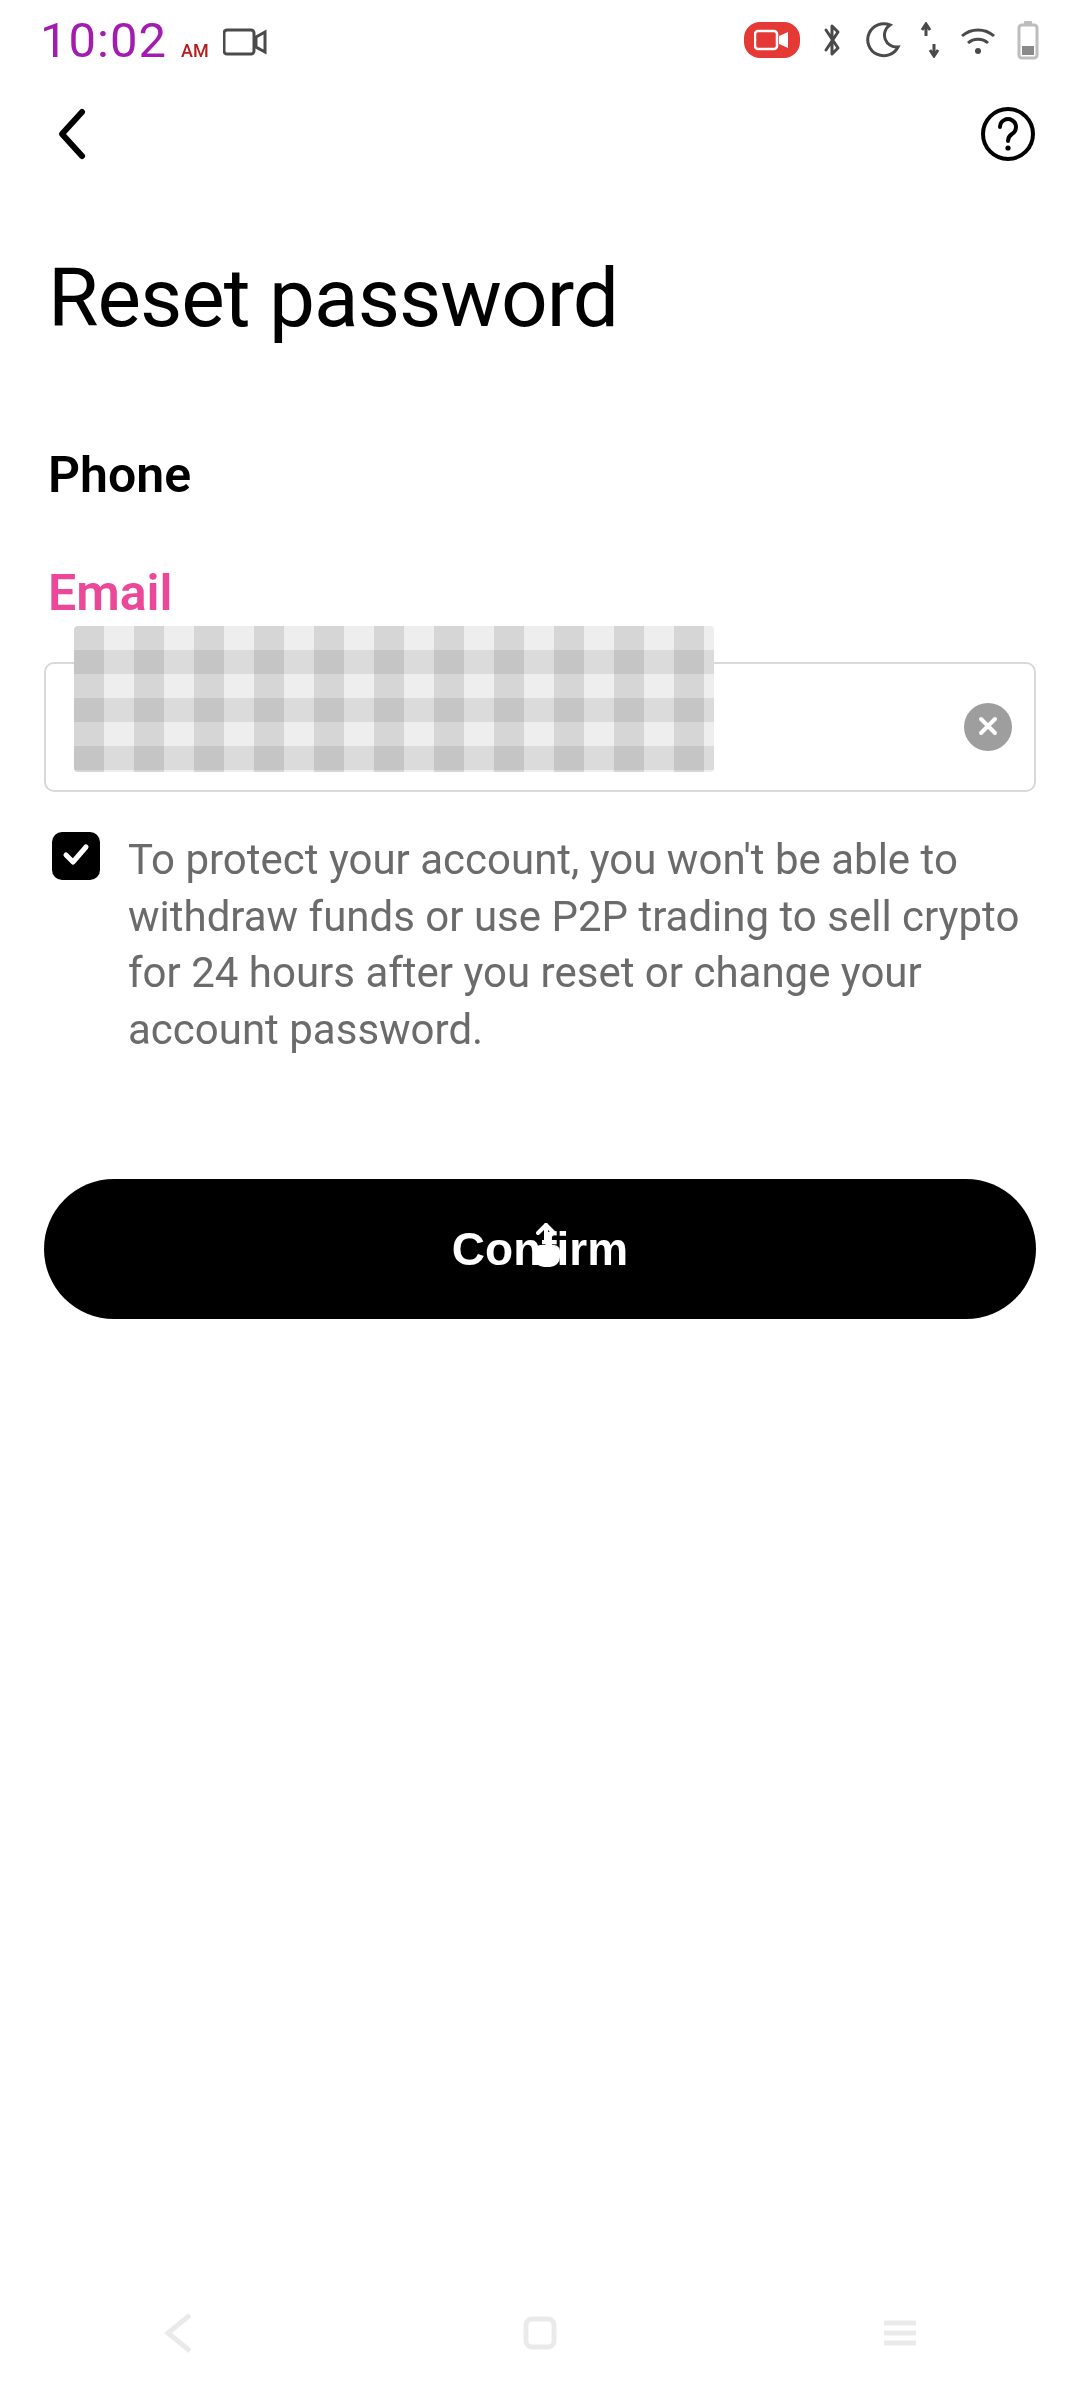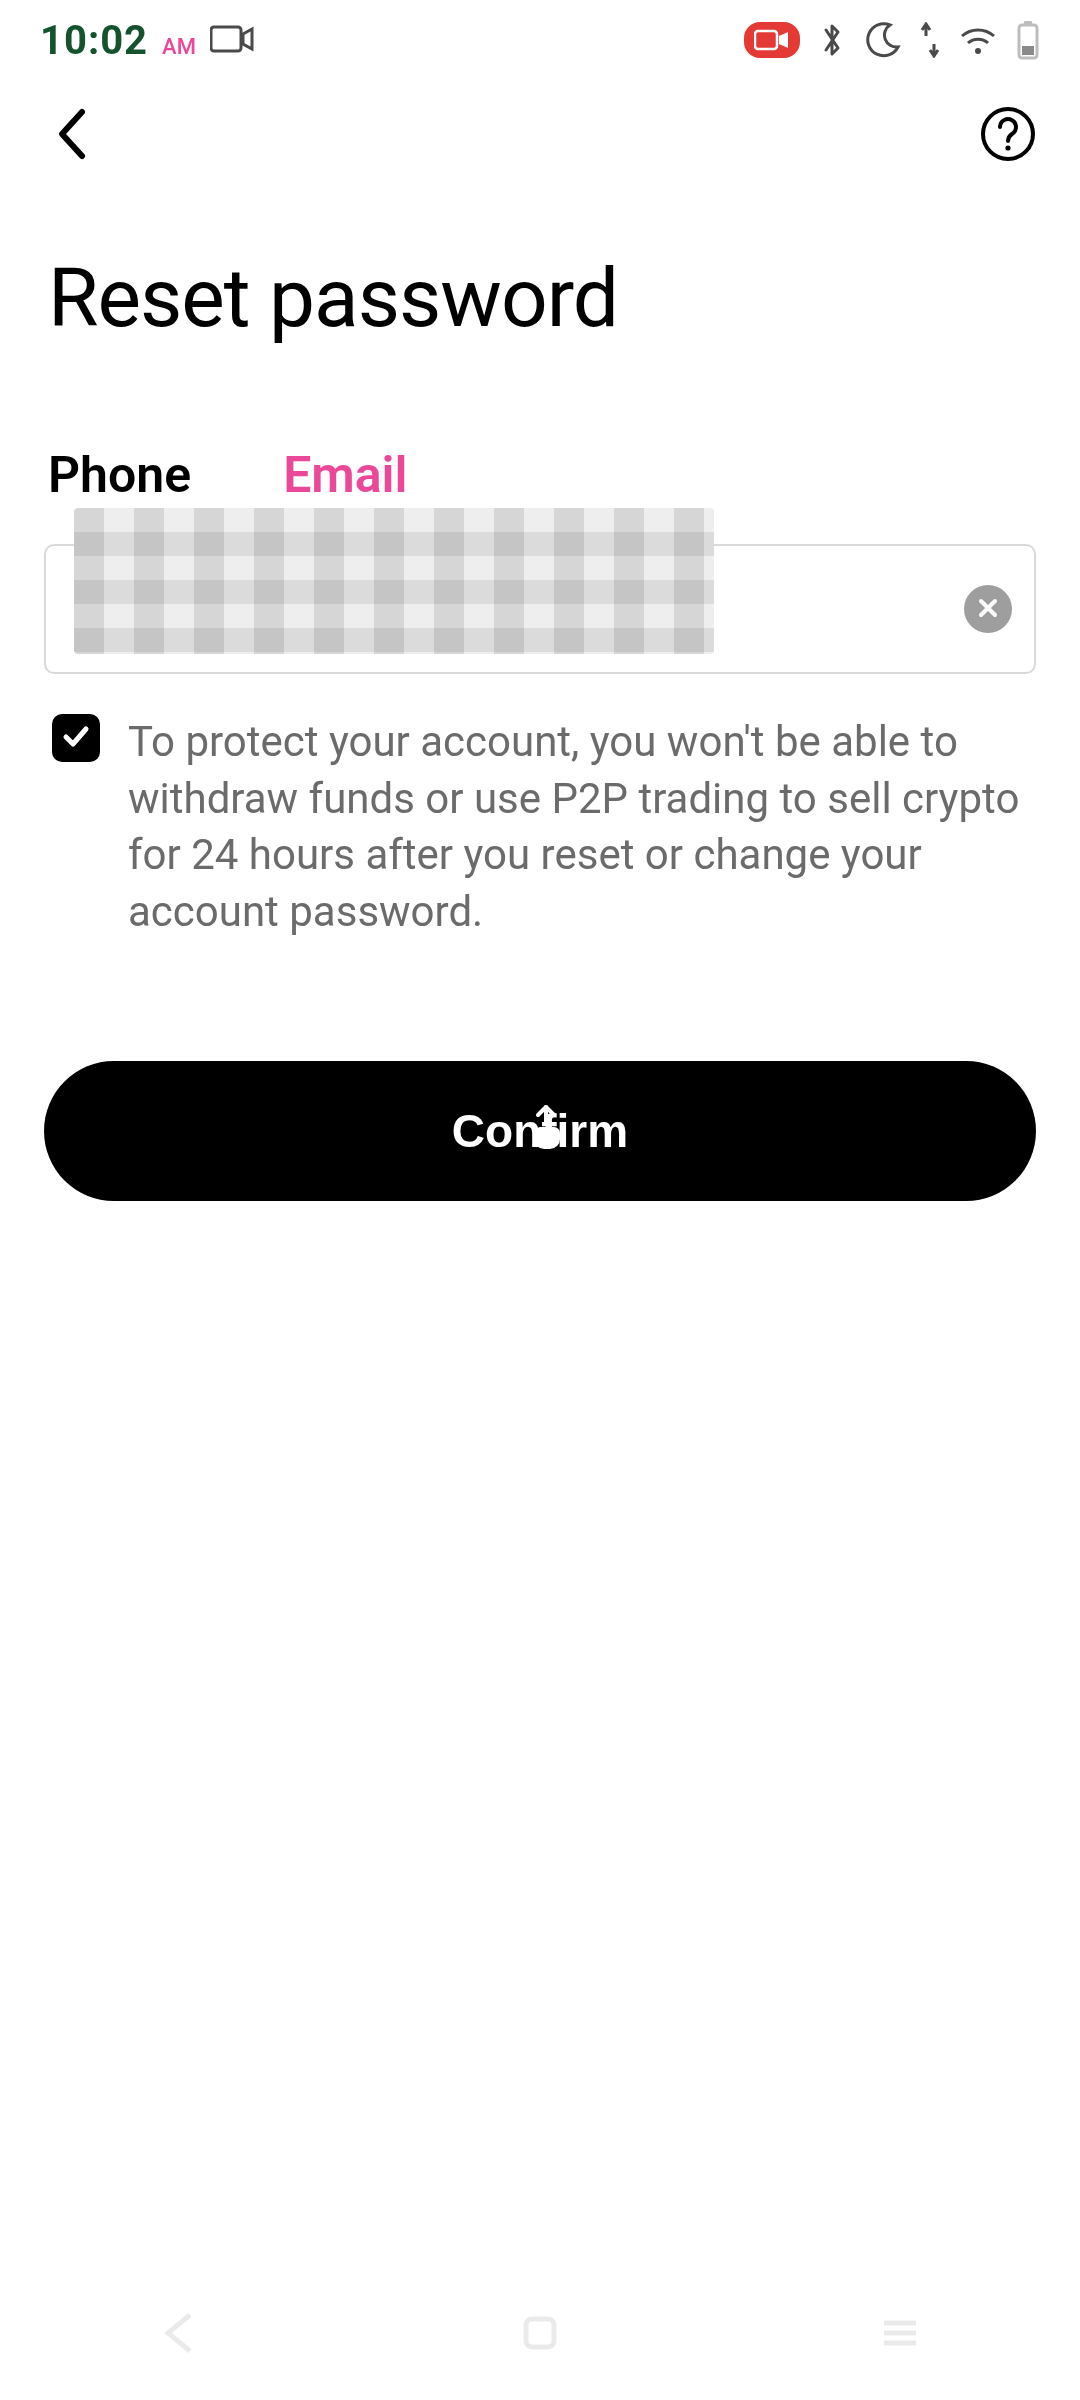--- a/index.html
+++ b/index.html
@@ -2,36 +2,36 @@
 <html><head>
 <meta charset="utf-8">
 <style>
   * { box-sizing: border-box; margin: 0; padding: 0; }
   html, body { width: 1080px; height: 2400px; font-family: -apple-system, BlinkMacSystemFont, "Segoe UI", Roboto, Helvetica, Arial, sans-serif; background:#ffffff; color:#000; }
   .screen { width:1080px; height:2400px; position:relative; background:#ffffff; }
 
   
   .status-bar { height:80px; display:flex; align-items:center; justify-content:space-between; padding:0 40px; color:#5b5b5b; }
   .status-left { display:flex; align-items:baseline; gap:14px; }
-  .status-time { font-size:40px; font-weight:700; letter-spacing:1px; color:#14532d; }
-  .status-ampm { font-size:22px; font-weight:500; color:#ec4899; }
+  .status-time { font-size:49px; font-weight:400; letter-spacing:1px; color:#a21caf; }
+  .status-ampm { font-size:18px; font-weight:500; color:#b91c1c; }
   .status-cam { width:44px; height:30px; }
   .status-right { display:flex; align-items:center; gap:18px; }
   .pill { background:#e53935; border-radius:16px; width:56px; height:36px; display:flex; align-items:center; justify-content:center; }
   .status-icon { display:inline-flex; align-items:center; justify-content:center; }
 
   
   .nav-bar { height:110px; display:flex; align-items:center; justify-content:space-between; padding:0 40px; }
   .back-btn, .help-btn { width:64px; height:64px; display:flex; align-items:center; justify-content:center; background:transparent; border:none; cursor:pointer; }
 
   
   .page-title { font-size:82px; font-weight:400; padding:60px 48px 20px 48px; letter-spacing:-1px; }
 
   
-  .tabs { display:flex; gap:92px; padding:80px 48px 20px 48px; }
+  .tabs { display:flex; gap:60px; padding:80px 48px 20px 48px;flex-direction:column; }
   .tab { font-size:50px; font-weight:600; color:#ec4899; cursor:pointer; }
   .tab.active { color:#000; }
 
   
   .input-wrap { position:relative; margin:20px 44px 0 44px; }
   .input-box { width:100%; height:130px; border:2px solid #d9d9d9; border-radius:10px; background:#fff; display:flex; align-items:center; padding:0 100px 0 24px; }
   .input-field { flex:1; height:100%; border:none; outline:none; font-size:42px; background:transparent; }
   .clear-btn { position:absolute; right:24px; top:50%; transform:translateY(-50%); width:48px; height:48px; border-radius:50%; background:#9e9e9e; border:none; display:flex; align-items:center; justify-content:center; cursor:pointer; }
   .redact { position:absolute; left:30px; top:-36px; width:640px; height:146px;
     background-image:

